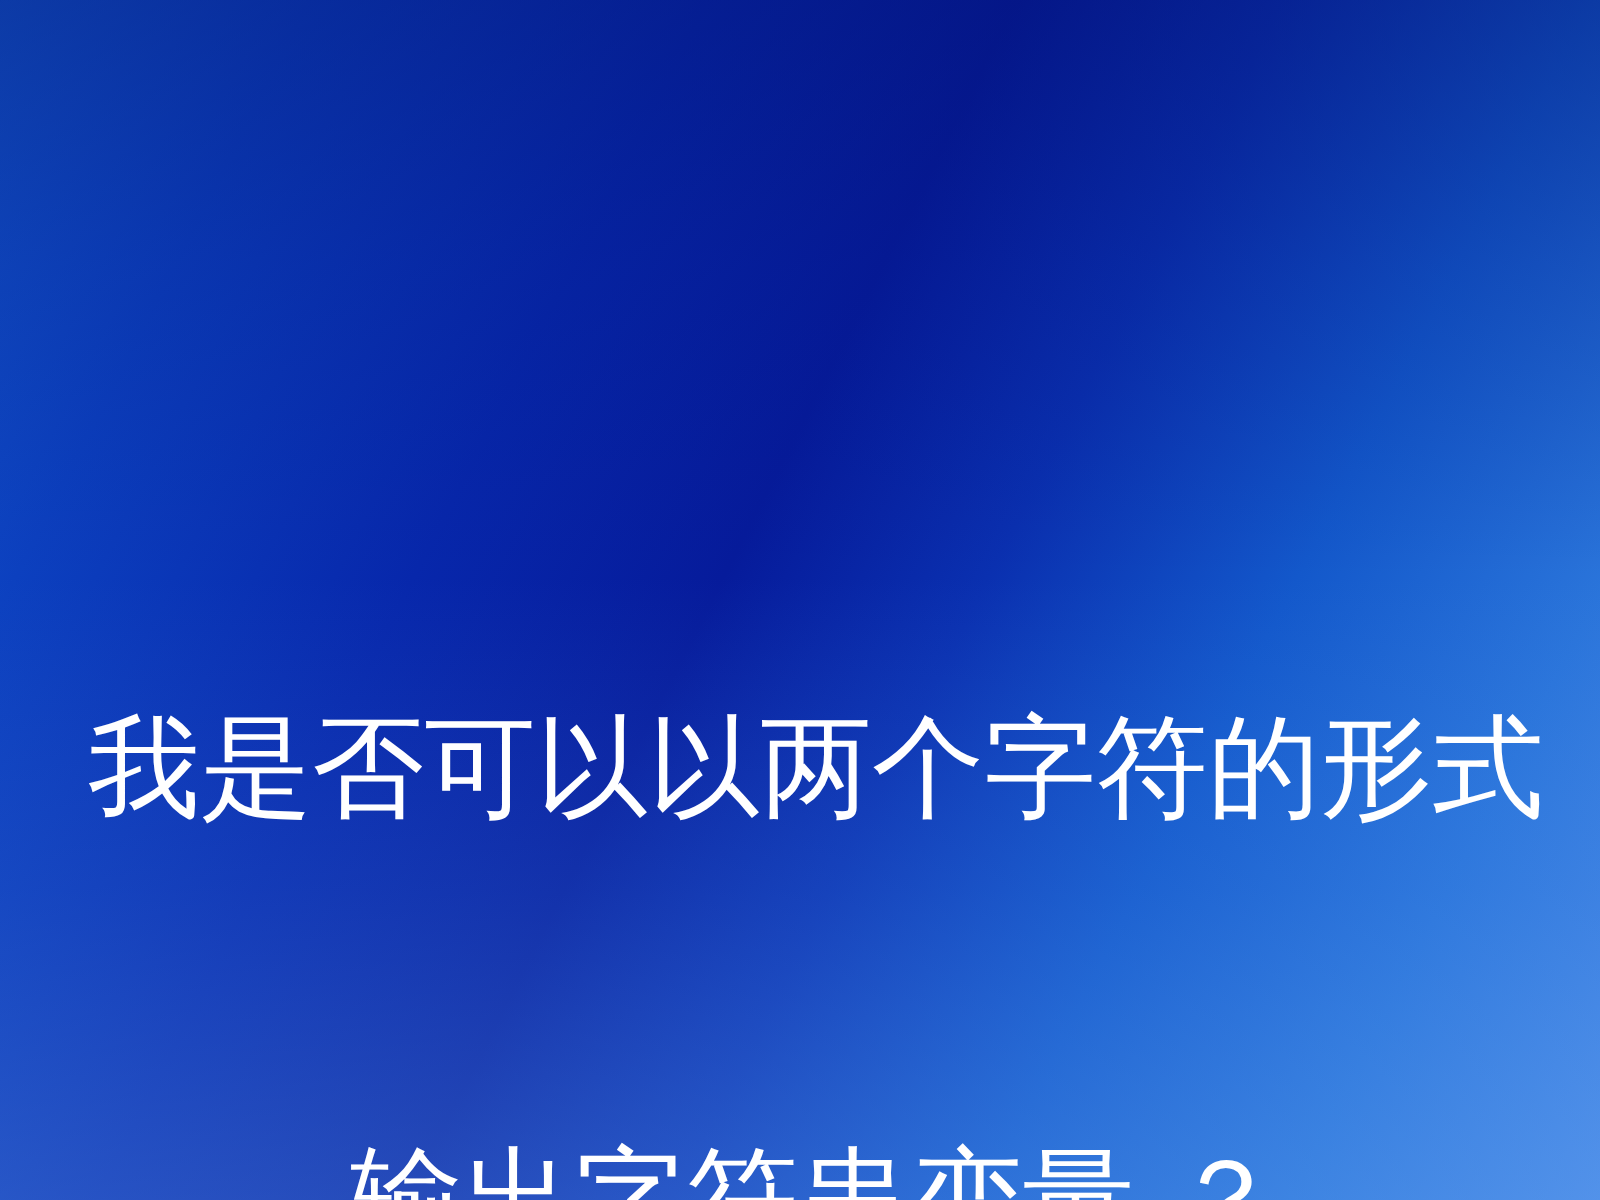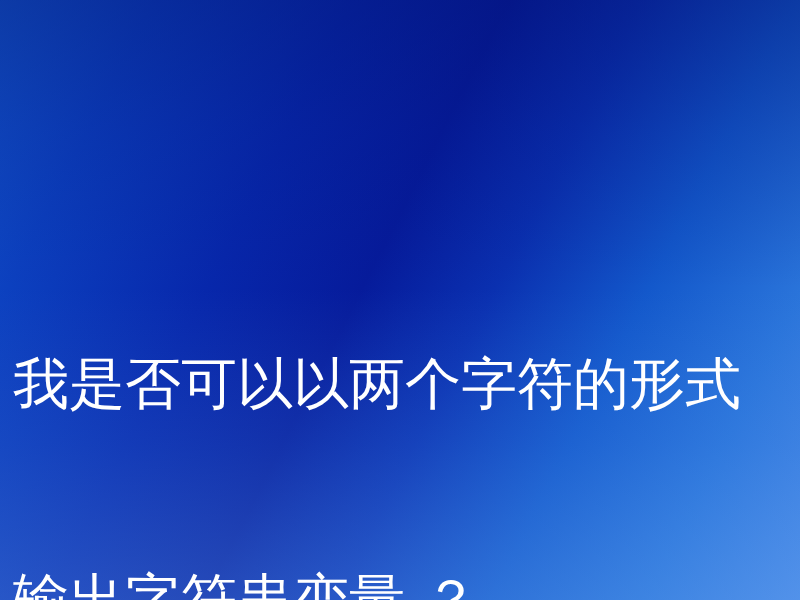--- a/index.html
+++ b/index.html
@@ -26,20 +26,21 @@
     background-image:
       linear-gradient(117deg,
         #1459cf 0%,
         #0c40bf 14%,
         #0727ab 32%,
         #061b9b 46%,
         #0a30b0 58%,
         #1358cb 72%,
         #2a74da 86%,
         #4b8ae6 100%);
+    text-align: center;
   }
 
   
   #gradient-overlay {
     position: absolute;
     inset: 0;
     background-image:
       linear-gradient(180deg,
         rgba(2, 16, 110, 0.42) 0%,
         rgba(2, 18, 120, 0.22) 22%,

